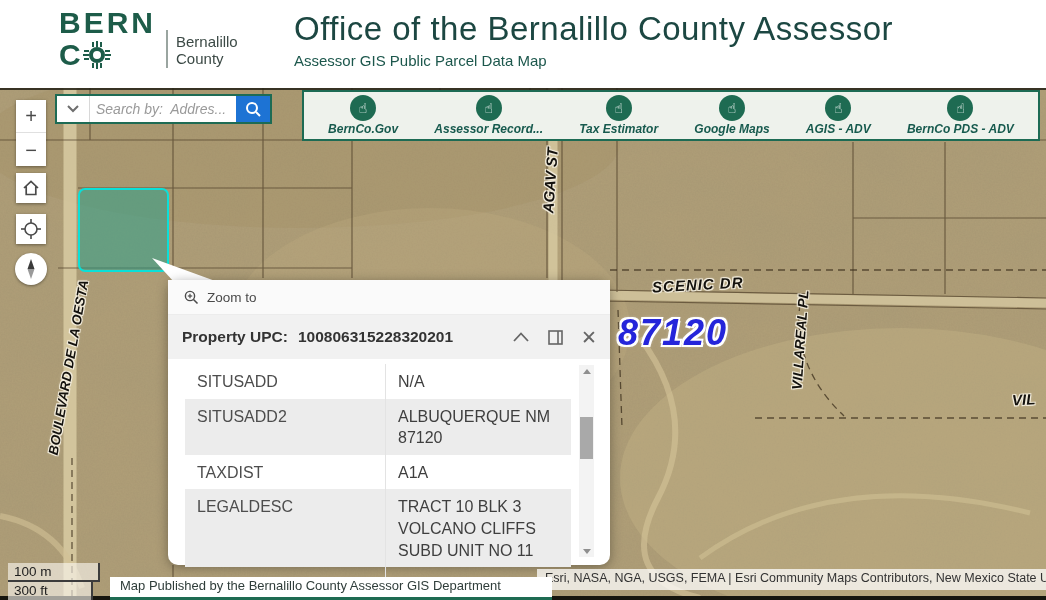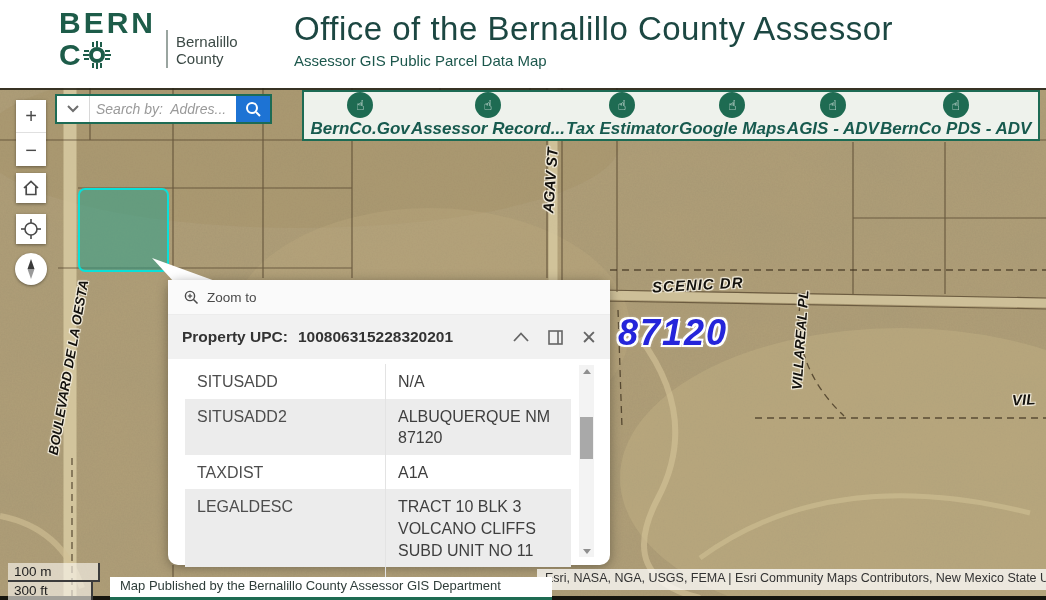--- a/index.html
+++ b/index.html
@@ -45,21 +45,21 @@
     font-family:"Liberation Sans",sans-serif;font-style:italic;}
   .search-input::placeholder{color:#9a9a9a;}
   .search-btn{width:34px;background:#1d73d4;border:none;display:flex;align-items:center;justify-content:center;cursor:pointer;}
 
   
   .nav{position:absolute;left:302px;top:90px;width:738px;height:51px;background:#eef2ec;z-index:11;
     border:2.5px solid #1d6b54;box-sizing:border-box;display:flex;justify-content:space-around;align-items:center;padding:0 6px;}
   .nav-item{display:flex;flex-direction:column;align-items:center;gap:1px;cursor:pointer;text-decoration:none;}
   .nav-ico{width:26px;height:26px;border-radius:50%;background:#1e6b52;color:#fff;display:flex;align-items:center;
     justify-content:center;font-size:14px;font-family:"DejaVu Sans",sans-serif;}
-  .nav-label{font-size:17px;font-weight:bold;font-style:italic;color:#175a4e;white-space:nowrap;}
+  .nav-label{font-size:12px;font-weight:bold;font-style:italic;color:#175a4e;white-space:nowrap;}
 
   
   .ctl{position:absolute;background:#fff;box-shadow:0 1px 3px rgba(0,0,0,.4);z-index:11;color:#4a4a4a;}
   .zoombox{left:16px;top:100px;width:30px;display:flex;flex-direction:column;}
   .zbtn{width:30px;height:33px;border:none;background:#fff;font-size:20px;color:#4a4a4a;cursor:pointer;line-height:1;
     font-family:"Liberation Sans",sans-serif;}
   .zbtn:first-child{border-bottom:1px solid #e0e0e0;}
   .sqbtn{width:30px;height:30px;display:flex;align-items:center;justify-content:center;cursor:pointer;}
   .homebtn{left:16px;top:173px;}
   .locbtn{left:16px;top:214px;}

